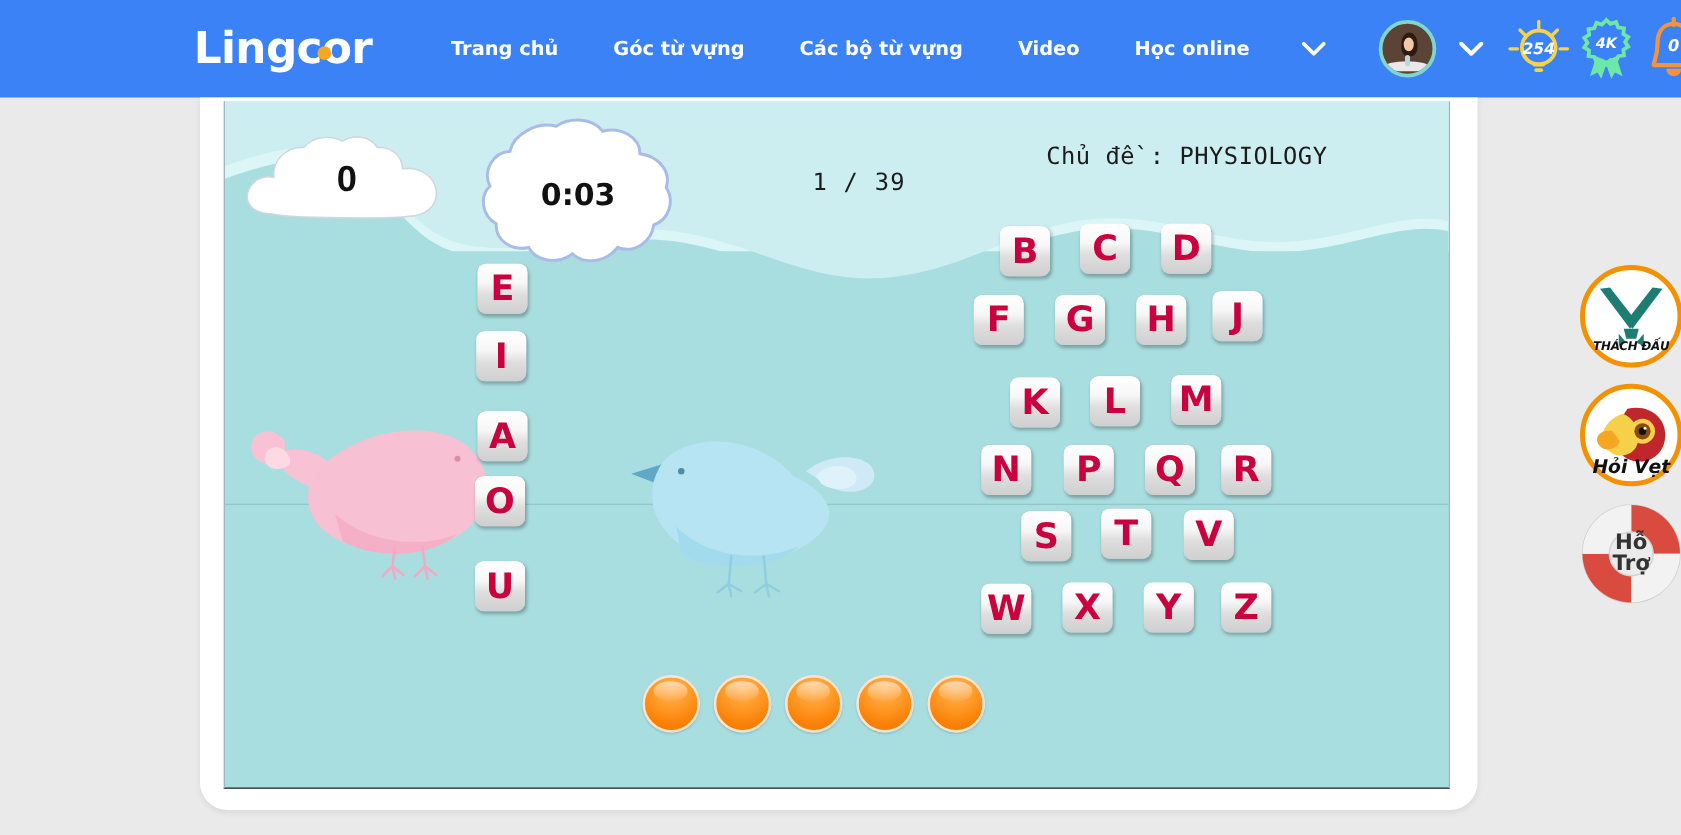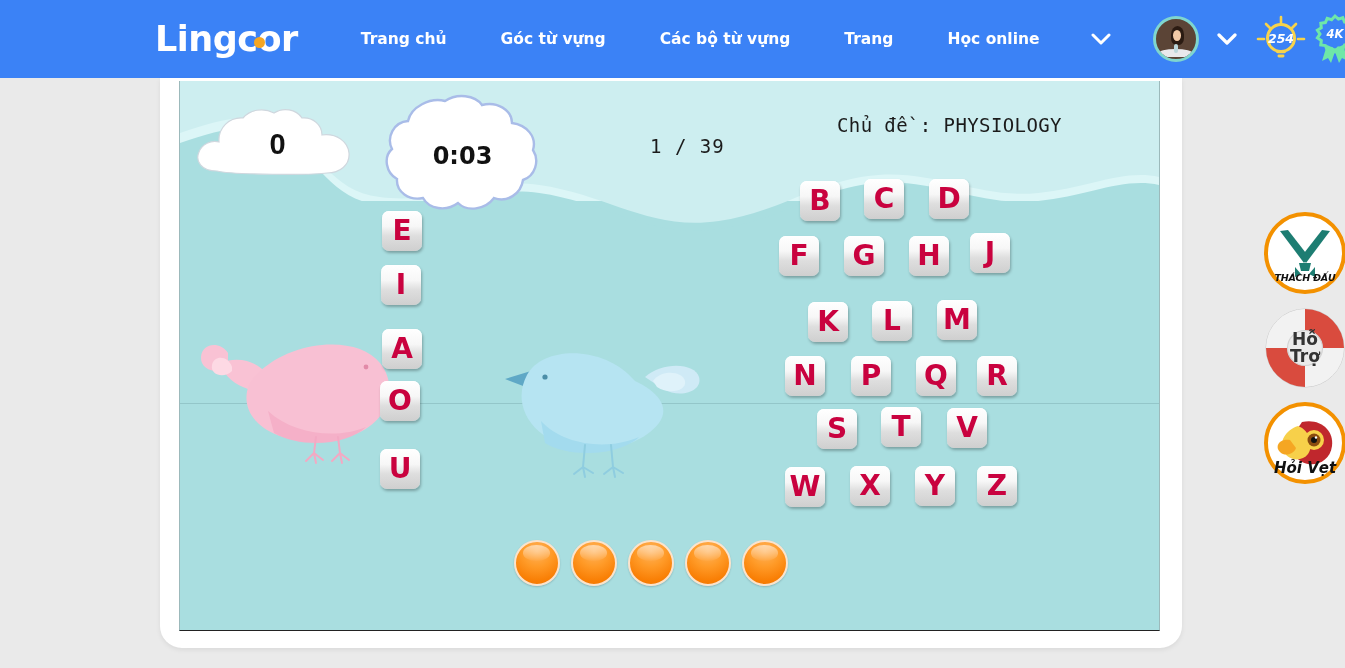--- a/index.html
+++ b/index.html
@@ -31,21 +31,21 @@
   .logo .dot {
     position: absolute;
     width: 11px; height: 11px;
     border-radius: 50%;
     background: #f5a623;
     left: 99px; top: 15px;
   }
   .nav {
     display: flex; align-items: center;
     margin-left: 42px;
-    gap: 12px;
+    gap: 2px;
   }
   .nav-item {
     color: #ffffff;
     font-size: 15.5px;
     font-weight: bold;
     padding: 0 21px;
     white-space: nowrap;
     cursor: pointer;
     font-family: "DejaVu Sans", sans-serif;
   }
@@ -238,21 +238,21 @@
 
   <div class="logo">
     <span>Lingcor</span>
     <span class="dot"></span>
   </div>
 
   <nav class="nav">
     <div class="nav-item">Trang chủ</div>
     <div class="nav-item">Góc từ vựng</div>
     <div class="nav-item">Các bộ từ vựng</div>
-    <div class="nav-item">Trang</div>
+    <div class="nav-item">Video</div>
     <div class="nav-item">Học online</div>
     <div class="nav-caret">
       <svg width="20" height="13" viewBox="0 0 20 13">
           <path d="M2 2 L10 10 L18 2" stroke="#fff" stroke-width="3" fill="none" stroke-linecap="round" stroke-linejoin="round"></path>
         </svg>
     </div>
   </nav>
 
   <div class="header-right">
 
@@ -423,41 +423,41 @@
         <path d="M5 4 L13 3 L34 30 L29 36 Z"></path>
         <path d="M55 4 L47 3 L26 30 L31 36 Z"></path>
         <path d="M24 36 L36 36 L34 44 L26 44 Z"></path>
         <path d="M20 40 L26 47 L20 50 Z"></path>
         <path d="M40 40 L34 47 L40 50 Z"></path>
       </g>
     </svg>
     <div class="fb-caption">THÁCH ĐẤU</div>
   </div>
 
+  <div class="float-btn fb-ring">
+    <svg width="62" height="54" viewBox="0 0 62 54">
+      <path d="M28 6 C46 2 60 14 58 30 C56 46 40 52 28 46 C18 41 16 28 20 18 Z" fill="#c0272d"></path>
+      <path d="M24 10 C12 14 4 26 10 36 C15 45 28 46 34 38 C40 30 36 14 24 10 Z" fill="#f7d04a"></path>
+      <path d="M16 24 C6 22 0 30 6 36 C11 41 20 38 22 32 Z" fill="#f5a623"></path>
+      <circle cx="40" cy="24" r="10" fill="#f7d04a"></circle>
+      <circle cx="40" cy="24" r="6.5" fill="#8a4b10"></circle>
+      <circle cx="40" cy="24" r="3" fill="#111"></circle>
+      <circle cx="42" cy="21.5" r="1.2" fill="#fff"></circle>
+    </svg>
+    <div class="fb-caption big">Hỏi Vẹt</div>
+  </div>
+
   <div class="float-btn">
     <svg width="82" height="82" viewBox="0 0 82 82" style="position:absolute;left:0;top:0">
       <circle cx="41" cy="41" r="39" fill="#e8e8e8" stroke="#cccccc" stroke-width="1"></circle>
       <path d="M41 2 A39 39 0 0 1 80 41 L58 41 A17 17 0 0 0 41 24 Z" fill="#d94b3e"></path>
       <path d="M41 80 A39 39 0 0 1 2 41 L24 41 A17 17 0 0 0 41 58 Z" fill="#d94b3e"></path>
       <path d="M41 2 A39 39 0 0 0 2 41 L24 41 A17 17 0 0 1 41 24 Z" fill="#f2f2f2"></path>
       <path d="M41 80 A39 39 0 0 0 80 41 L58 41 A17 17 0 0 1 41 58 Z" fill="#f2f2f2"></path>
       <circle cx="41" cy="41" r="17.5" fill="#ebebeb" stroke="#d4d4d4" stroke-width="1.2"></circle>
     </svg>
     <div class="fb-text" style="position:relative;z-index:2">
       <div>Hỗ</div>
       <div>Trợ</div>
     </div>
   </div>
 
-  <div class="float-btn fb-ring">
-    <svg width="62" height="54" viewBox="0 0 62 54">
-      <path d="M28 6 C46 2 60 14 58 30 C56 46 40 52 28 46 C18 41 16 28 20 18 Z" fill="#c0272d"></path>
-      <path d="M24 10 C12 14 4 26 10 36 C15 45 28 46 34 38 C40 30 36 14 24 10 Z" fill="#f7d04a"></path>
-      <path d="M16 24 C6 22 0 30 6 36 C11 41 20 38 22 32 Z" fill="#f5a623"></path>
-      <circle cx="40" cy="24" r="10" fill="#f7d04a"></circle>
-      <circle cx="40" cy="24" r="6.5" fill="#8a4b10"></circle>
-      <circle cx="40" cy="24" r="3" fill="#111"></circle>
-      <circle cx="42" cy="21.5" r="1.2" fill="#fff"></circle>
-    </svg>
-    <div class="fb-caption big">Hỏi Vẹt</div>
-  </div>
-
 </div>
 
 </body></html>

